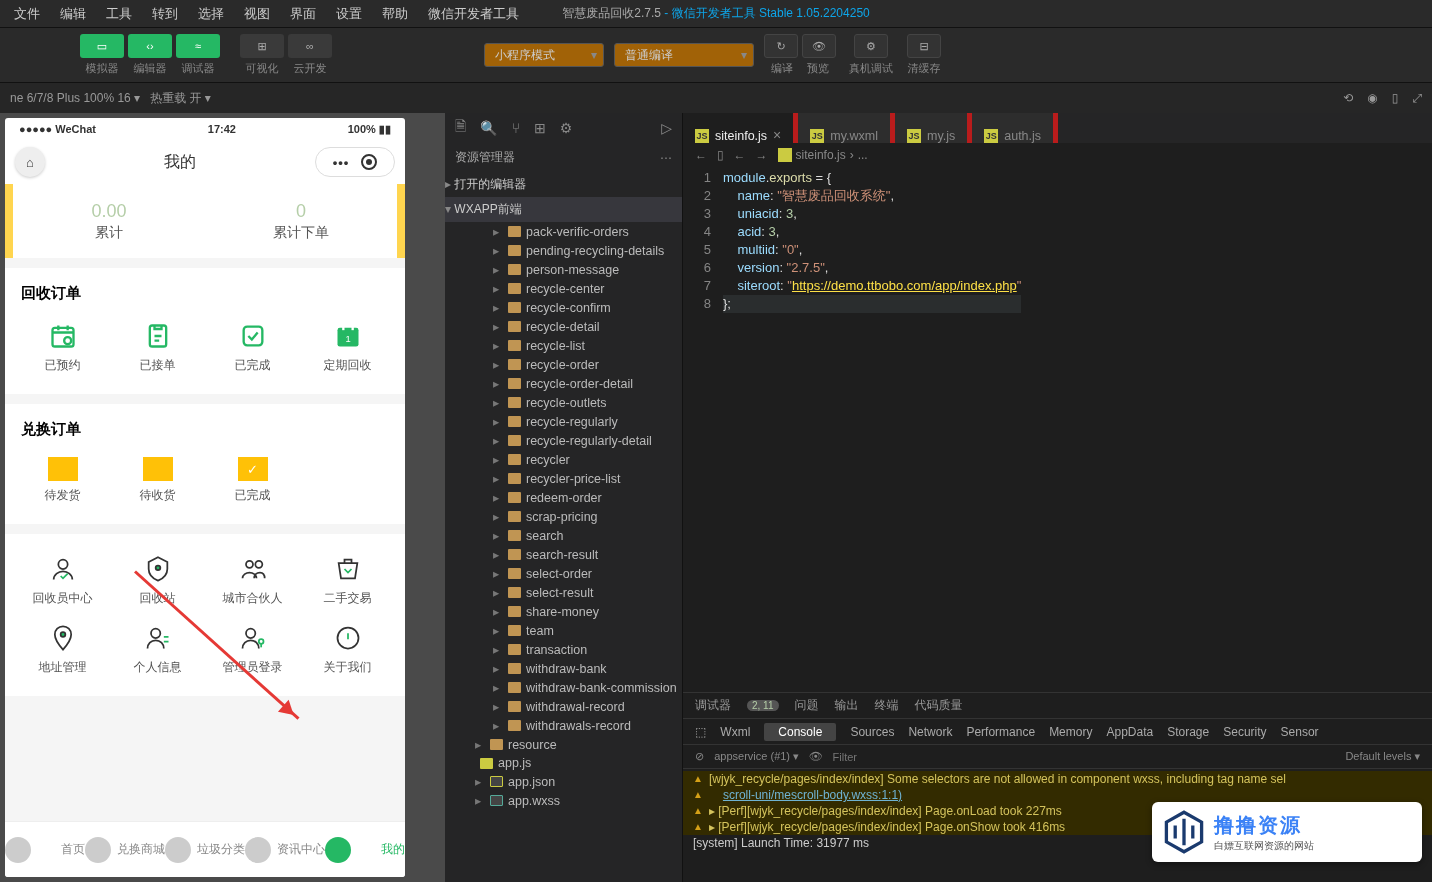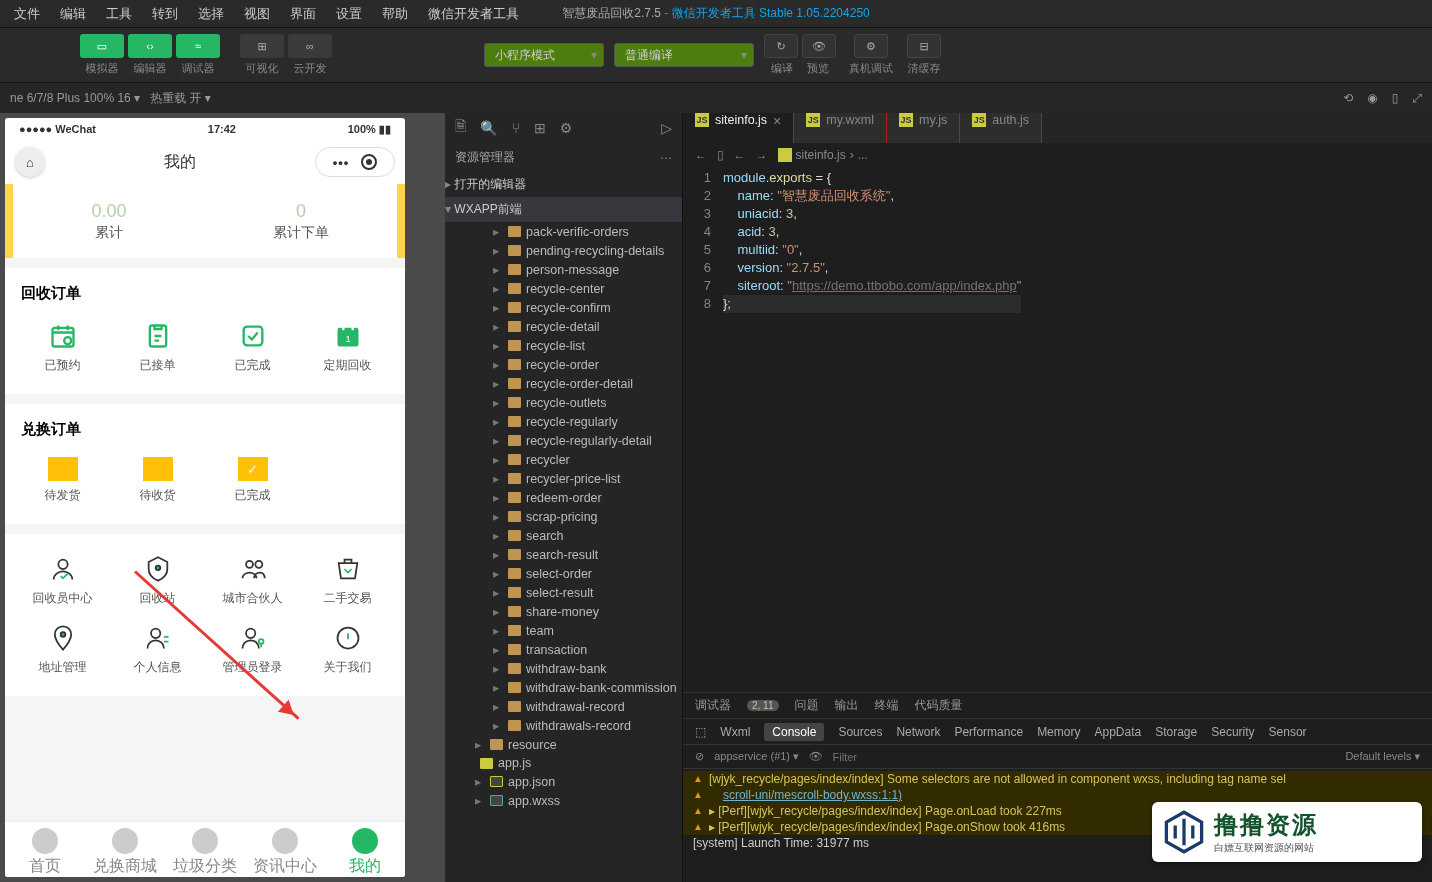--- a/index.html
+++ b/index.html
@@ -9,21 +9,21 @@
 .titlebar .title .accent { color:#0ea5e9;}
 .mainmenu { display:flex; gap:4px; padding:0 6px; font-size:13px; color:#ccc; height:28px; align-items:center;}
 .mainmenu span { padding:2px 8px; cursor:default;}
 .toolbar { height:55px; background:#2a2a2a; display:flex; align-items:center; padding:0 10px; gap:10px; border-bottom:1px solid #111;}
 .tb-group { display:flex; flex-direction:column; align-items:center; gap:3px; font-size:11px; color:#888;}
 .tb-row { display:flex; gap:4px;}
 .tb-btn { width:44px; height:24px; background:#25b864; border-radius:3px; display:flex; align-items:center; justify-content:center; color:#fff;}
 .tb-btn.gray { background:#3a3a3a; color:#aaa;}
 .tb-labels { display:flex; gap:4px; font-size:11px; color:#888;}
 .tb-labels span { width:44px; text-align:center;}
-.tb-sel { background:#4d7c0f; border:1px solid #555; height:24px; padding:0 20px 0 10px; display:flex; align-items:center; font-size:12px; color:#ccc; border-radius:3px; position:relative; min-width:120px;}
+.tb-sel { background:#a16207; border:1px solid #555; height:24px; padding:0 20px 0 10px; display:flex; align-items:center; font-size:12px; color:#ccc; border-radius:3px; position:relative; min-width:120px;}
 .tb-sel::after { content:"▾"; position:absolute; right:6px; color:#888;}
 .tb-icon { width:34px; height:24px; display:flex; align-items:center; justify-content:center; color:#aaa; border:1px solid #444; border-radius:3px; background:#333;}
 .tb-icon-labels { display:flex; gap:0; font-size:11px; color:#888;}
 .tb-icon-labels span { width:36px; text-align:center;}
 .simstatus { height:30px; background:#262626; display:flex; align-items:center; font-size:12px; color:#999; padding:0 10px; gap:10px;}
 .simstatus .right { margin-left:auto; display:flex; gap:14px;}
 .body { display:flex; height:calc(100% - 113px);}
 .simulator { width:445px; background:#4a4a4a; display:flex; flex-direction:column;}
 .phone { width:400px; background:#fff; margin:5px; flex:1; border-radius:3px; overflow:hidden; display:flex; flex-direction:column; color:#333;}
 .statusbar { height:22px; display:flex; align-items:center; justify-content:space-between; padding:0 14px; font-size:11px; font-weight:bold;}
@@ -38,21 +38,21 @@
 .hero .num { font-size:18px;} .hero .lbl{font-size:14px;color:#555;margin-top:2px;}
 .section { background:#fff; margin-top:10px; padding:12px 10px;}
 .section h3 { font-size:15px; font-weight:600; color:#000000; padding:4px 6px 10px;}
 .grid { display:flex; flex-wrap:wrap;}
 .cell { width:25%; display:flex; flex-direction:column; align-items:center; gap:6px; padding:8px 0;}
 .cell .ic { width:30px; height:30px; display:flex; align-items:center; justify-content:center;}
 .cell .ic svg{width:28px;height:28px;}
 .cell span { font-size:12px; color:#555;}
 .ic.yellow{width:30px;height:24px;background:#ffc107;position:relative;}
 .tabbar { height:56px; border-top:1px solid #eee; display:flex; background:#fff; margin-top:auto;}
-.tabbar>div{flex:1;display:flex;flex-direction:column;align-items:center;justify-content:flex-end;gap:2px;font-size:16px;color:#888;}
+.tabbar>div{flex:1;display:flex;flex-direction:row;align-items:center;justify-content:space-between;gap:2px;font-size:12px;color:#888;}
 .tabbar .tic{width:26px;height:26px;border-radius:50%;background:#ccc;}
 .tabbar .active{color:#25b864;} .tabbar .active .tic{background:#25b864;}
 .arrow{position:absolute;width:220px;height:3px;background:#e53935;top:452px;left:130px;transform:rotate(42deg);transform-origin:left;z-index:50;}
 .arrow::after{content:"";position:absolute;right:-2px;top:-6px;border:8px solid transparent;border-left:14px solid #e53935;}
 
 .explorer { width:238px; background:#252526; display:flex; flex-direction:column; border-right:1px solid #111;}
 .ex-icons { height:30px; display:flex; align-items:center; gap:14px; padding:0 10px; color:#888; font-size:14px;}
 .ex-title { padding:6px 10px; font-size:12px; color:#aaa; display:flex; justify-content:space-between; align-items:center;}
 .ex-title::after{content:"⋯";color:#888;}
 .ex-section { padding:4px 0; font-size:12px; color:#ccc; cursor:pointer;}
@@ -63,46 +63,46 @@
 .ex-tree div::before{content:"▸";color:#777;width:10px;}
 .ex-tree .folder::after{content:"";}
 .ex-tree .fico{width:13px;height:11px;background:#c09553;display:inline-block;border-radius:1px;}
 .ex-tree .d1{padding-left:30px;}
 .ex-tree .js::before{content:"";width:0;} .ex-tree .js .fico{background:#cbcb41;}
 .ex-tree .json .fico{background:#444;border:1px solid #cbcb41;}
 .ex-tree .wxss .fico{background:#444;border:1px solid #5a9;}
 
 .editor { flex:1; display:flex; flex-direction:column; background:#1e1e1e;}
 .tabs { height:30px; display:flex; background:#252526;}
-.tab { padding:0 12px; display:flex; align-items:flex-start; gap:6px; font-size:12.5px; color:#888; background:#2d2d2d; border-right:1px solid #b91c1c;}
+.tab { padding:0 12px; display:flex; align-items:flex-end; gap:6px; font-size:12.5px; color:#888; background:#2d2d2d; border-right:5px solid #b91c1c;}
 .tab.active { background:#1e1e1e; color:#eee;}
 .tab .jsic{width:14px;height:14px;background:#cbcb41;color:#333;font-size:9px;font-weight:bold;display:flex;align-items:center;justify-content:center;}
 .tab .close{color:#888;font-size:14px;}
 .crumb { height:24px; display:flex; align-items:center; gap:10px; padding:0 12px; font-size:12px; color:#888;}
 .crumb .ic{color:#888;}
 .code { flex:1; font-family:Consolas,monospace; font-size:13px; line-height:18px; display:flex;}
 .gutter { width:40px; text-align:right; color:#858585; padding:2px 12px 0 0;}
-.codetext { padding-top:2px; white-space:pre;} .prop{color:#9cdcfe;} .str{color:#ce9178;} .num{color:#b5cea8;} .op{color:#ddd;} .fn{color:#dcdcaa;} .url{color:#737373;text-decoration:underline;}
+.codetext { padding-top:2px; white-space:pre;} .prop{color:#9cdcfe;} .str{color:#ce9178;} .num{color:#b5cea8;} .op{color:#ddd;} .fn{color:#dcdcaa;} .url{color:#fde047;text-decoration:underline;}
 .codetext .hl{background:#2a2d2e;display:inline-block;width:100%;}
 
 .debugger { height:190px; background:#1e1e1e; border-top:1px solid #333; display:flex; flex-direction:column;}
 .dbg-tabs { height:26px; display:flex; align-items:center; gap:16px; padding:0 12px; font-size:12px; color:#999; border-bottom:1px solid #333;} .dbg-tabs .num{background:#555;padding:0 5px;border-radius:7px;font-size:10px;}
 .dbg-panels { height:26px; display:flex; align-items:center; gap:14px; padding:0 12px; font-size:12px; color:#aaa; border-bottom:1px solid #333;}
-.dbg-panels .active{color:#fff;background:#444;padding:2px 8px;border-radius:2px;}
+.dbg-panels .active{color:#fff;background:#444;padding:2px 14px;border-radius:2px;}
 .dbg-filter { height:24px; display:flex; align-items:center; gap:10px; padding:0 12px; font-size:11px; color:#888; border-bottom:1px solid #333;}
 .dbg-filter input{background:#1e1e1e;border:none;color:#aaa;flex:1;outline:none;font-size:11px;}
 .console { flex:1; font-family:Consolas,monospace; font-size:12px; overflow:hidden; padding:2px 0;}
 .console .ln{padding:1px 10px;display:flex;gap:6px;align-items:flex-start;}
 .console .warn{color:#d4c35c;background:#332b00;}
 .console .warn::before{content:"▲";color:#d4a017;font-size:10px;margin-top:1px;}
 .console .info{color:#ccc;}
 .console .link{color:#6fb3d2;text-decoration:underline;}
 .watermark{position:absolute;right:10px;bottom:20px;width:270px;height:60px;background:#fff;border-radius:6px;display:flex;align-items:center;gap:8px;padding:6px 10px;z-index:100;box-shadow:0 2px 6px rgba(0,0,0,.4);}
 .watermark .logo{width:44px;height:44px;}
-.watermark .txt{font-size:24px;font-weight:bold;color:#14532d;letter-spacing:2px;}
+.watermark .txt{font-size:20px;font-weight:bold;color:#3b82f6;letter-spacing:2px;}
 .watermark .sub{font-size:10px;color:#555;}
 </style>
 </head>
 <body>
 
 <div class="titlebar">
   <div class="mainmenu">
       <span>文件</span>
       <span>编辑</span>
       <span>工具</span>

